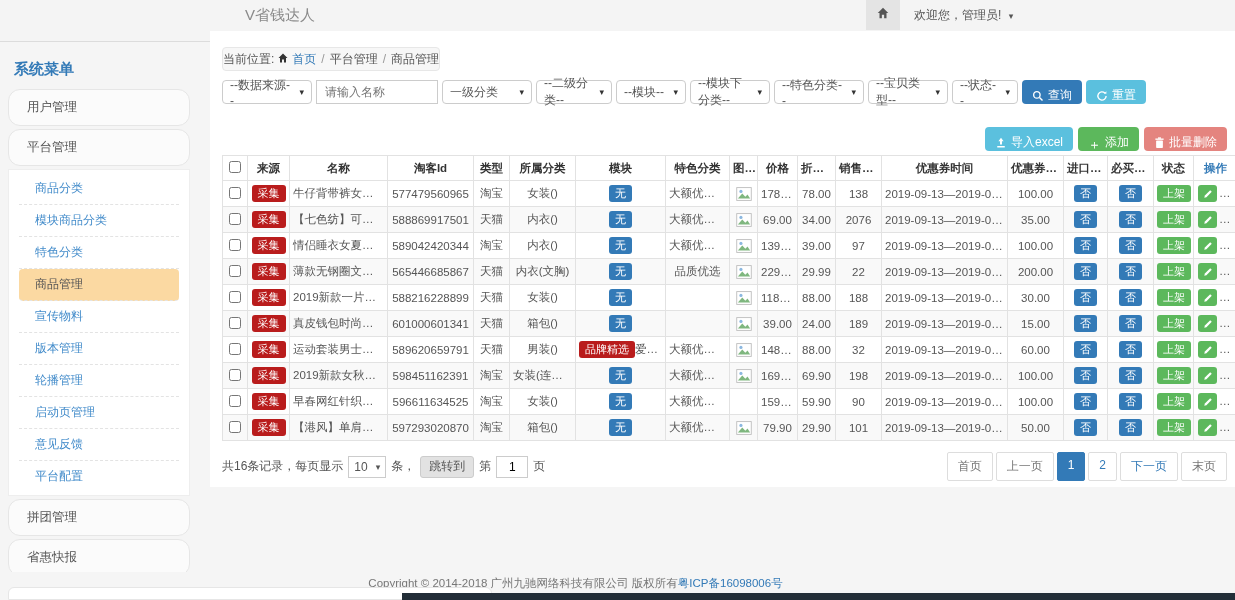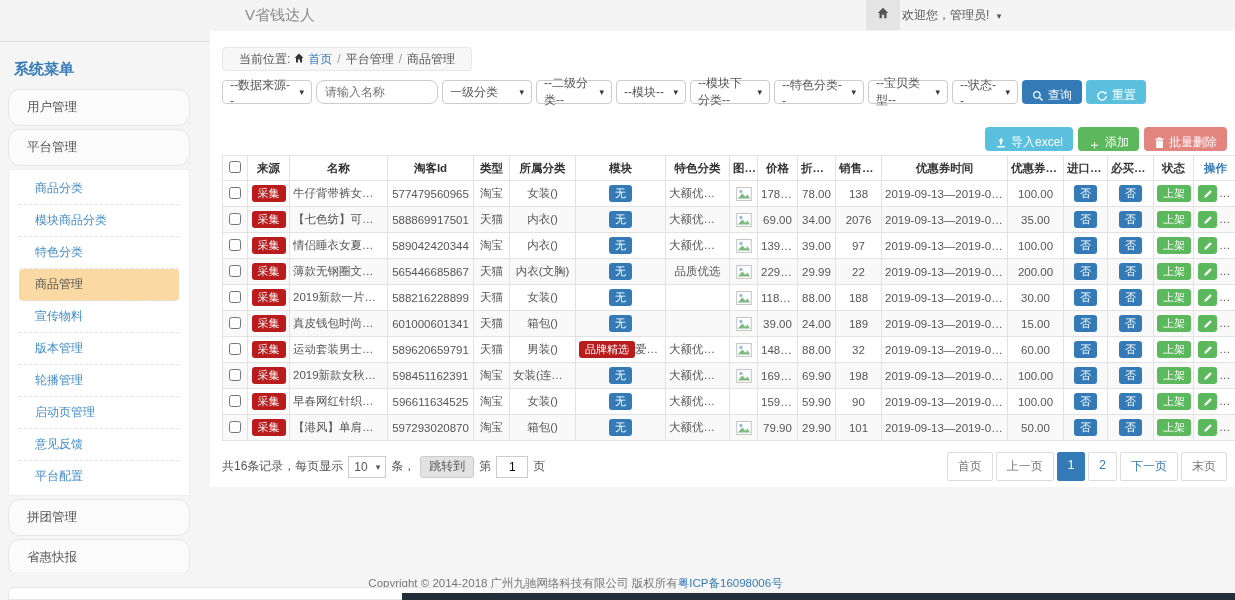--- a/index.html
+++ b/index.html
@@ -4,42 +4,42 @@
 <style>
   * { box-sizing: border-box; margin: 0; padding: 0; }
   html,body { width:1235px; height:600px; overflow:hidden; }
   body { position:relative; background:#f5f5f5; font-family:"Liberation Sans","DejaVu Sans",sans-serif; }
 
   
   .header { position:absolute; top:0; left:0; right:0; height:42px; background:#f4f4f4; border-bottom:1px solid #dcdcdc; }
   .app-title { position:absolute; left:245px; top:6px; font-size:15px; color:#8a8a8a; }
   .header-right { position:absolute; left:866px; top:0; height:30px; display:flex; align-items:center; }
   .home-box { width:34px; height:30px; background:#e4e4e4; display:flex; align-items:center; justify-content:center; cursor:pointer; }
-  .welcome { margin-left:2px; font-size:12px; color:#555; cursor:pointer; }
+  .welcome { margin-left:14px; font-size:12px; color:#555; cursor:pointer; }
   .caret { font-size:9px; color:#555; margin-left:4px; }
 
   
   .sidebar { position:absolute; left:8px; top:50px; width:182px; height:522px; overflow:hidden; }
   .side-heading { color:#337ab7; font-weight:bold; font-size:15px; padding:10px 6px 10px 6px; }
   .side-group { background:#fbfbfb; border:1px solid #e6e6e6; border-radius:12px; padding:9px 18px; font-size:12.5px; color:#555; margin-bottom:3px; cursor:pointer; }
   .side-sub { background:#fff; border:1px solid #eee; margin-bottom:3px; padding:3px 0; }
   .side-sub-item { margin:0 10px; padding:7px 16px; font-size:12px; color:#428bca; border-bottom:1px dashed #e3e3e3; cursor:pointer; }
   .side-sub-item:last-child { border-bottom:none; }
   .side-sub-item.active { background:#fbd9a2; border-radius:4px; color:#555; }
 
   
   .main { position:absolute; left:210px; top:31px; width:1025px; height:456px; background:#fff; }
-  .breadcrumb { position:absolute; left:12px; top:16px; height:24px; background:#f7f7f7; border:1px solid #e7e7e7; border-radius:4px; display:inline-flex; align-items:center; padding:0 16px; font-size:12px; color:#555; gap:3px; }
+  .breadcrumb { position:absolute; left:12px; top:16px; height:24px; background:#f7f7f7; border:1px solid #e7e7e7; border-radius:4px; display:inline-flex; align-items:center; padding:0 0; font-size:12px; color:#555; gap:3px; }
   .crumb-link { color:#337ab7; cursor:pointer; }
   .crumb-sep { color:#999; margin:0 2px; }
 
   .filters { position:absolute; left:12px; top:49px; display:flex; gap:4px; align-items:center; }
   .sel { height:24px; border:1px solid #ccc; border-radius:4px; background:#fff; display:inline-flex; align-items:center; justify-content:space-between; padding:0 7px; font-size:12px; color:#555; cursor:pointer; }
   .sel .caret { color:#333; margin-left:6px; }
-  input.txt { height:24px; border:1px solid #ccc; border-radius:8px; padding:0 8px; font-size:12px; width:122px; color:#555; }
+  input.txt { height:24px; border:1px solid #ccc; border-radius:0; padding:0 8px; font-size:12px; width:122px; color:#555; }
   .btn { height:24px; border:none; border-radius:4px; color:#fff; font-size:12px; display:inline-flex; align-items:flex-end; gap:4px; padding:0 10px; cursor:pointer; }
   .btn-primary { background:#337ab7; }
   .btn-info { background:#5bc0de; }
   .btn-success { background:#5cb85c; }
   .btn-danger-light { background:#e4847f; }
   .btn .uicon { font-size:13px; line-height:1; }
 
   .toolbar { position:absolute; right:8px; top:96px; display:flex; gap:5px; }
 
   .grid-wrap { position:absolute; left:12px; top:124px; width:1005px; }

